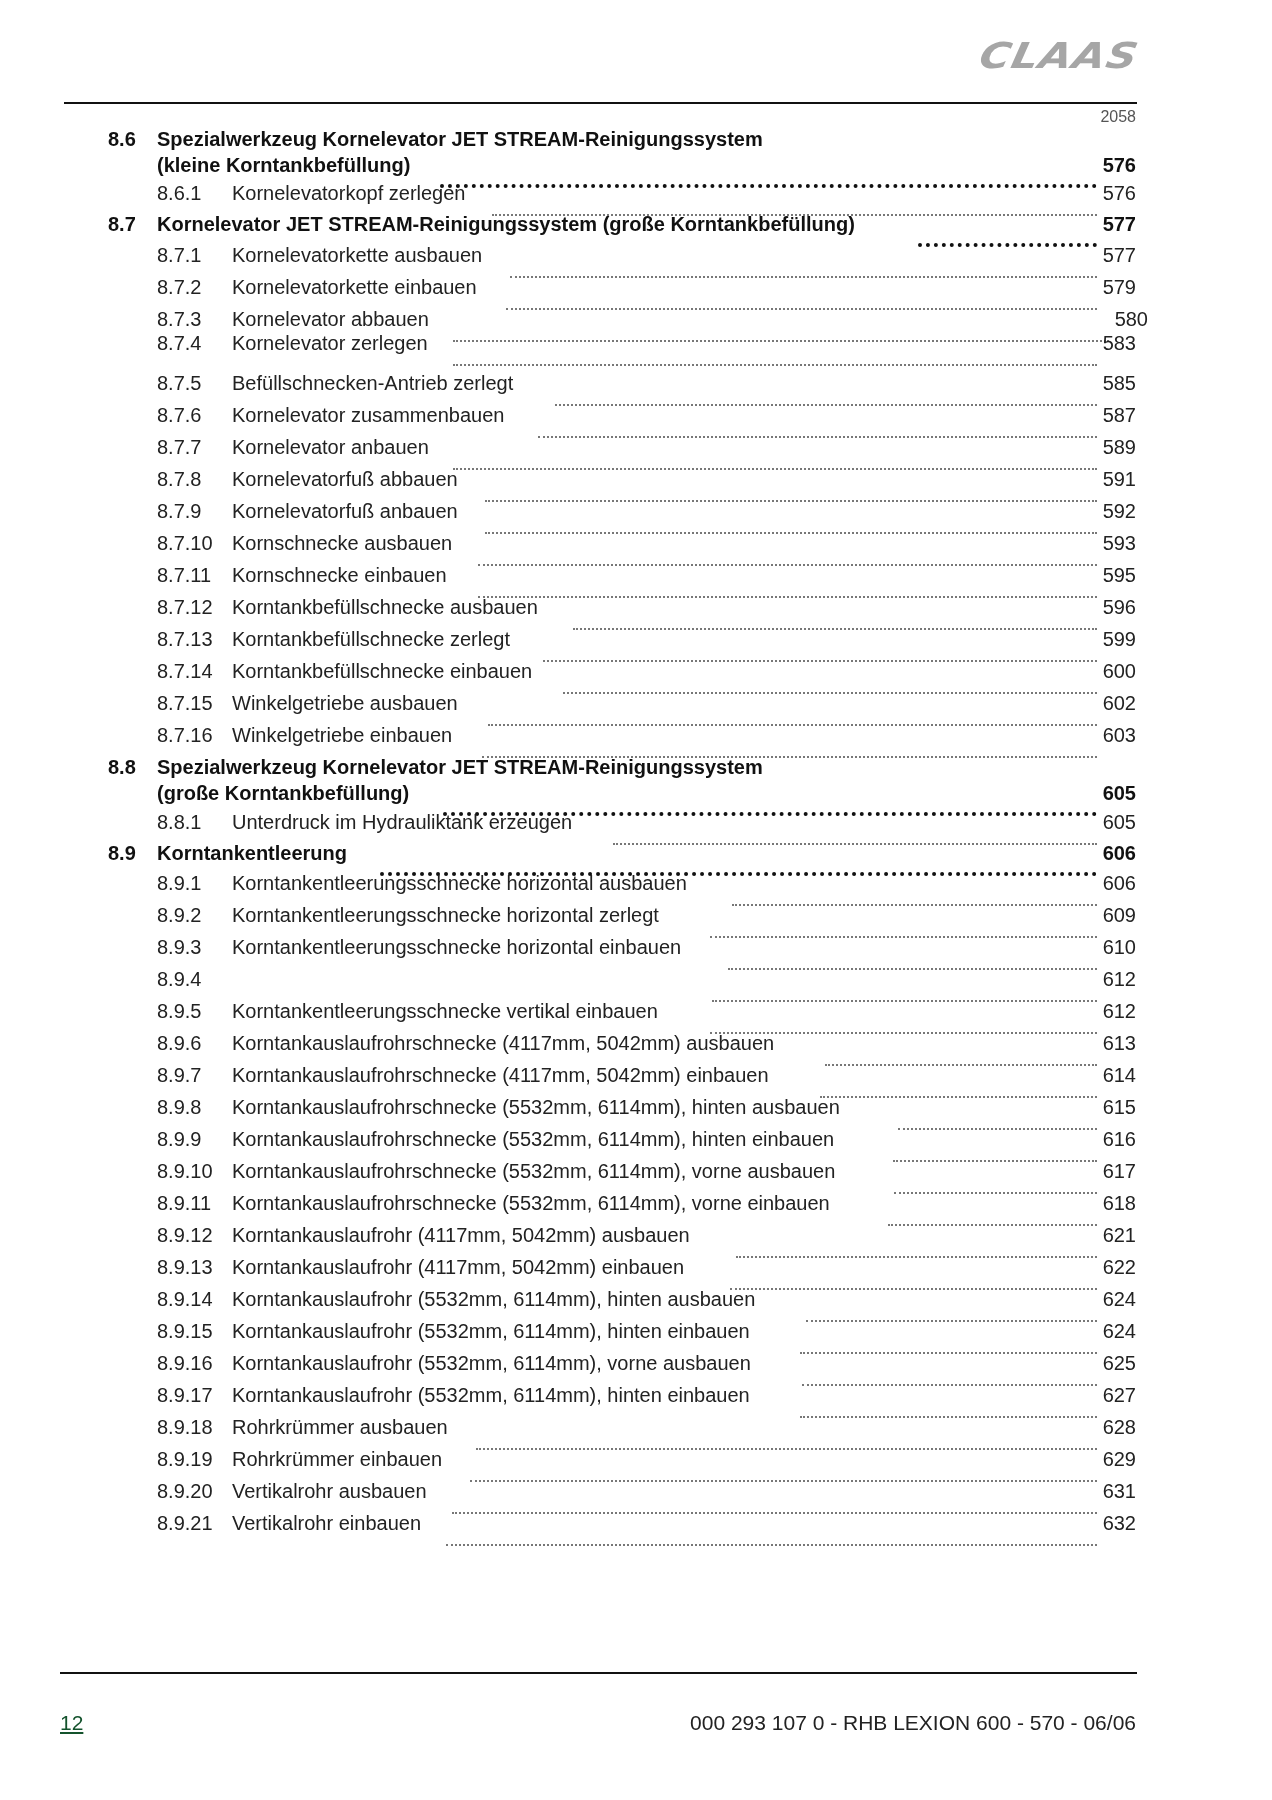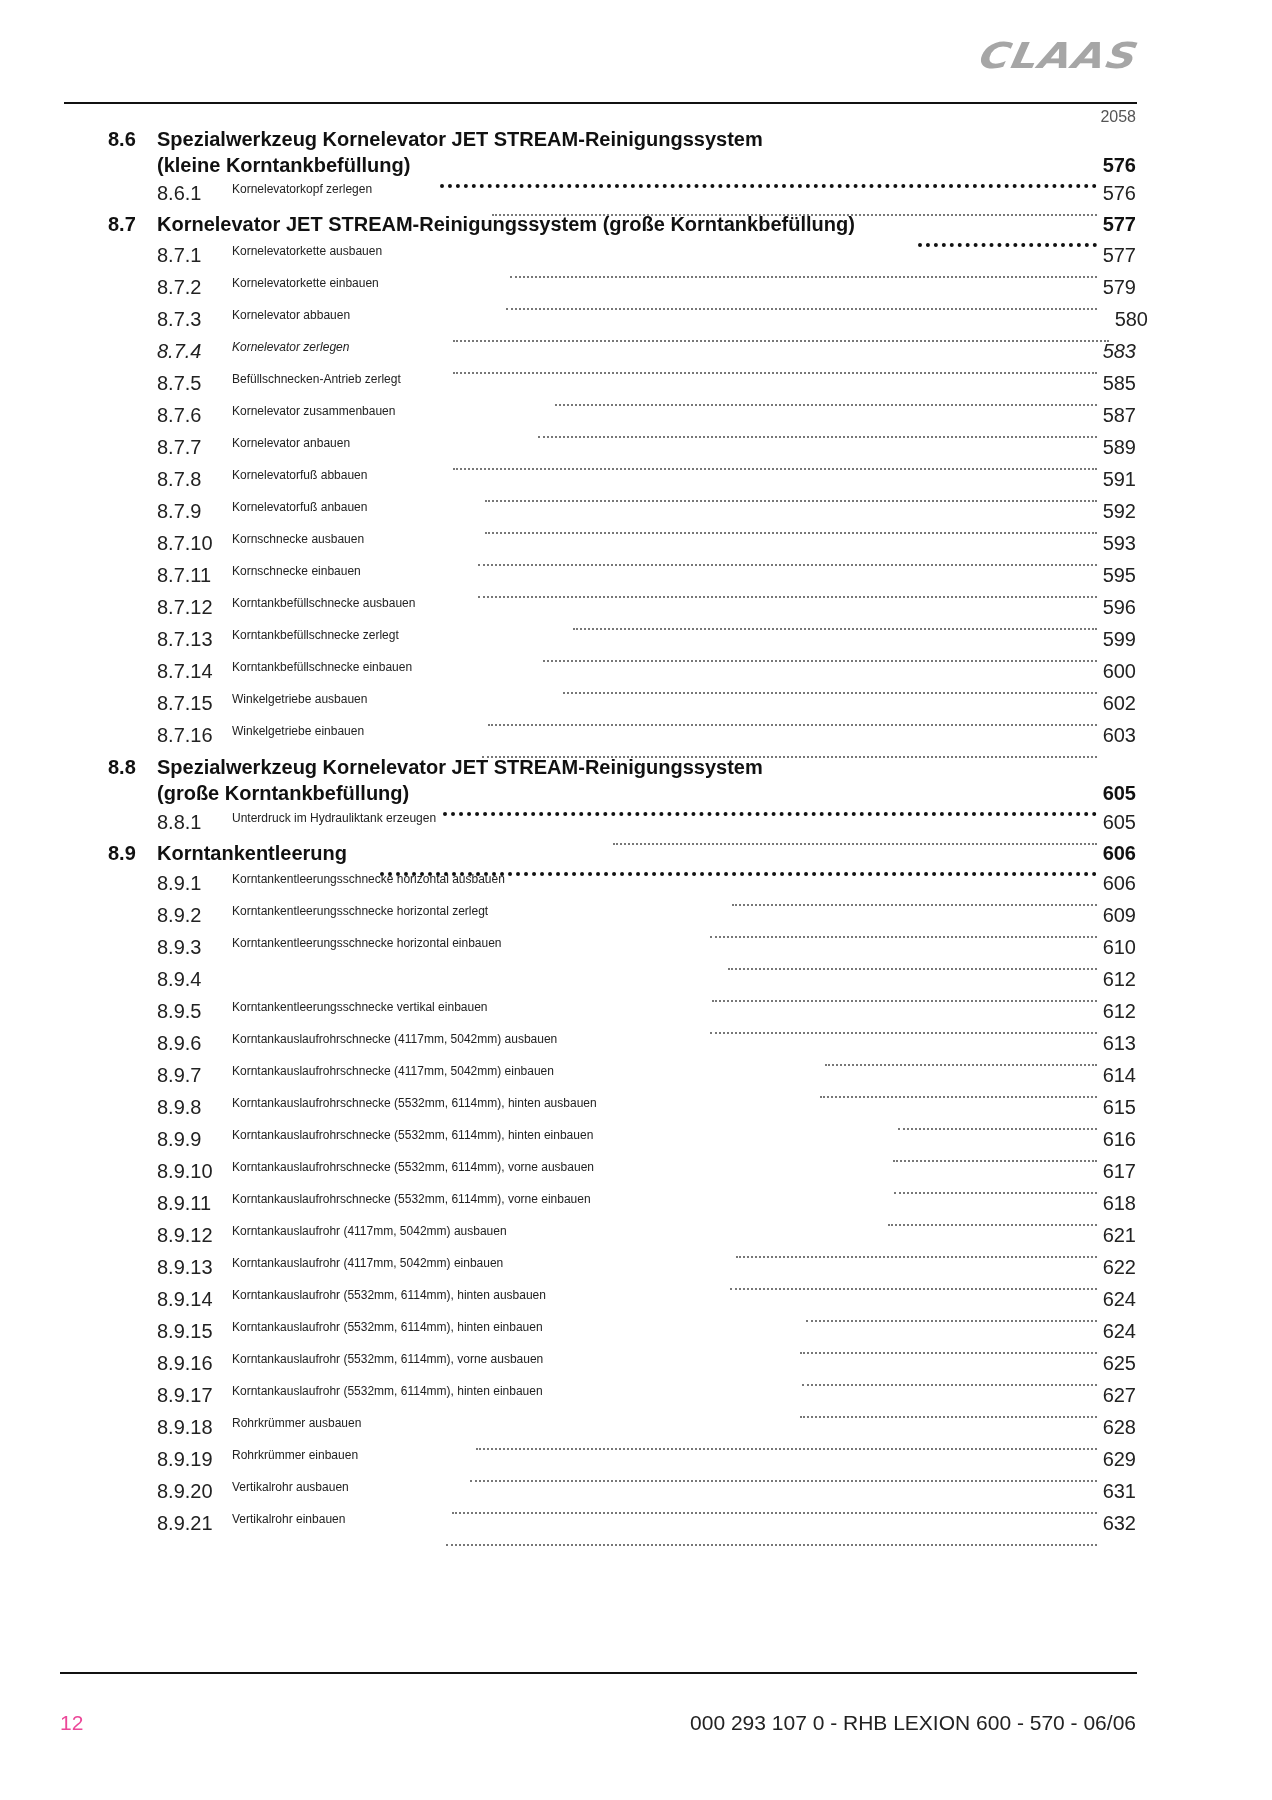--- a/index.html
+++ b/index.html
@@ -11,26 +11,26 @@
           transform:skewX(-12deg) scaleY(0.85); text-align:right; }
   .rule { position:absolute; background:#111; height:2px; }
   .docnum { position:absolute; top:108px; right:136px; font-size:16px; color:#555; }
   .toc { position:absolute; left:0; top:0; width:1272px; }
   .row { position:absolute; left:0; width:1272px; height:30px; }
   .row .num, .row .title, .row .page, .row .leader { position:absolute; white-space:nowrap; }
   .row.h .num { left:108px; font-weight:bold; font-size:20px; }
   .row.h .title { left:157px; font-weight:bold; font-size:20px; }
   .row.h .page { right:136px; font-weight:bold; font-size:20px; }
   .row.s .num { left:157px; font-size:20px; color:#222; }
-  .row.s .title { left:232px; font-size:12px; color:#222; }
+  .row.s .title { left:232px; font-size:20px; color:#222; }
   .row.s .page { right:136px; font-size:20px; color:#222; }
   .row .leader { overflow:hidden; height:22px; right:175px; }
   .row.h .leader { border-bottom:4px dotted #111; top:8px; }
   .row.s .leader { border-bottom:2px dotted #777; top:10px; }
-  .footer-page { position:absolute; left:60px; top:1711px; font-size:21px; color:#ec4899; }
+  .footer-page { position:absolute; left:60px; top:1711px; font-size:21px; color:#14532d;text-decoration:underline; }
   .footer-doc { position:absolute; right:136px; top:1711px; font-size:21px; color:#222; }
 </style>
 </head>
 <body>
 
 <div class="logo">CLAAS</div>
 <div class="rule" style="left:64px; top:102px; width:1073px;"></div>
 <div class="docnum">2058</div>
 
 <div class="toc" id="toc">
@@ -67,21 +67,21 @@
       <span class="title">Kornelevatorkette einbauen</span>
       <span class="leader" style="left: 506px;"></span>
       <span class="page">579</span>
     </div>
     <div class="row s" style="top: 308px; padding-left: 12px;">
       <span class="num">8.7.3</span>
       <span class="title">Kornelevator abbauen</span>
       <span class="leader" style="left: 453px;"></span>
       <span class="page">580</span>
     </div>
-    <div class="row s" style="top: 340px; font-style: italic;">
+    <div class="row s" style="top: 332px;">
       <span class="num">8.7.4</span>
       <span class="title">Kornelevator zerlegen</span>
       <span class="leader" style="left: 453px;"></span>
       <span class="page">583</span>
     </div>
     <div class="row s" style="top: 372px;">
       <span class="num">8.7.5</span>
       <span class="title">Befüllschnecken-Antrieb zerlegt</span>
       <span class="leader" style="left: 555px;"></span>
       <span class="page">585</span>

